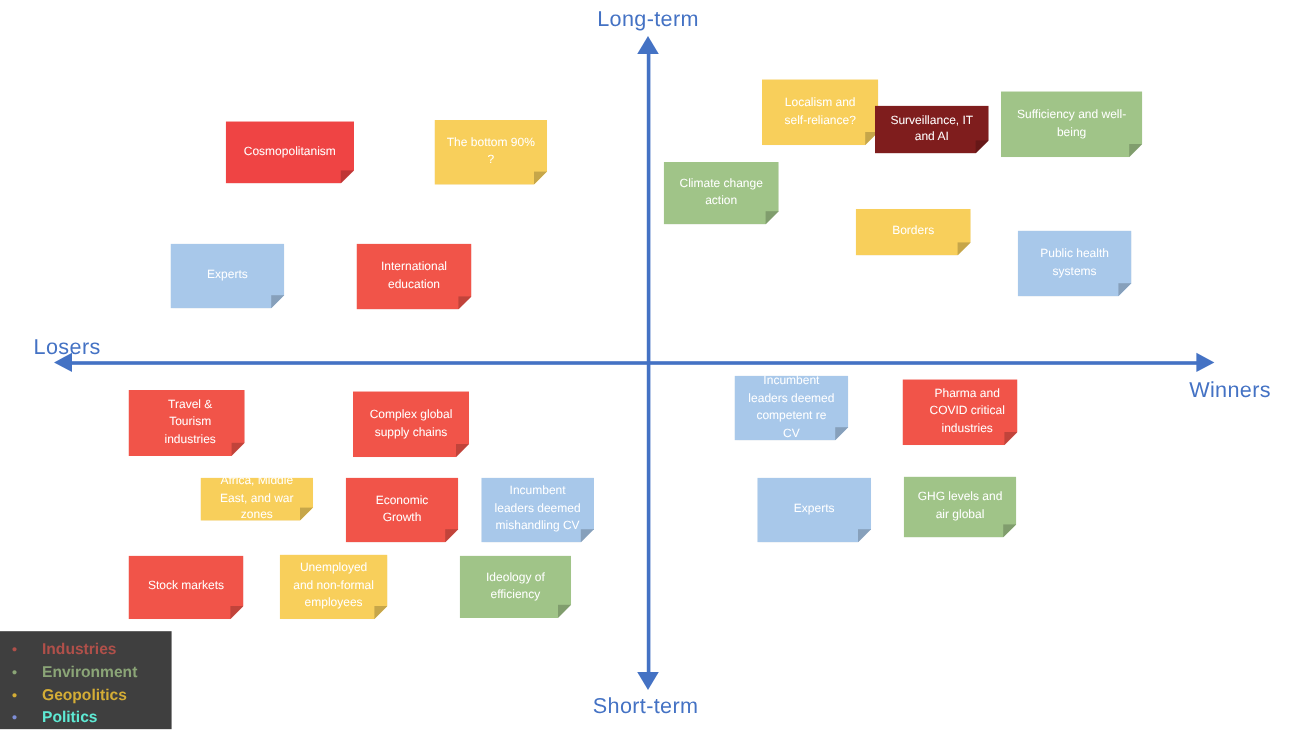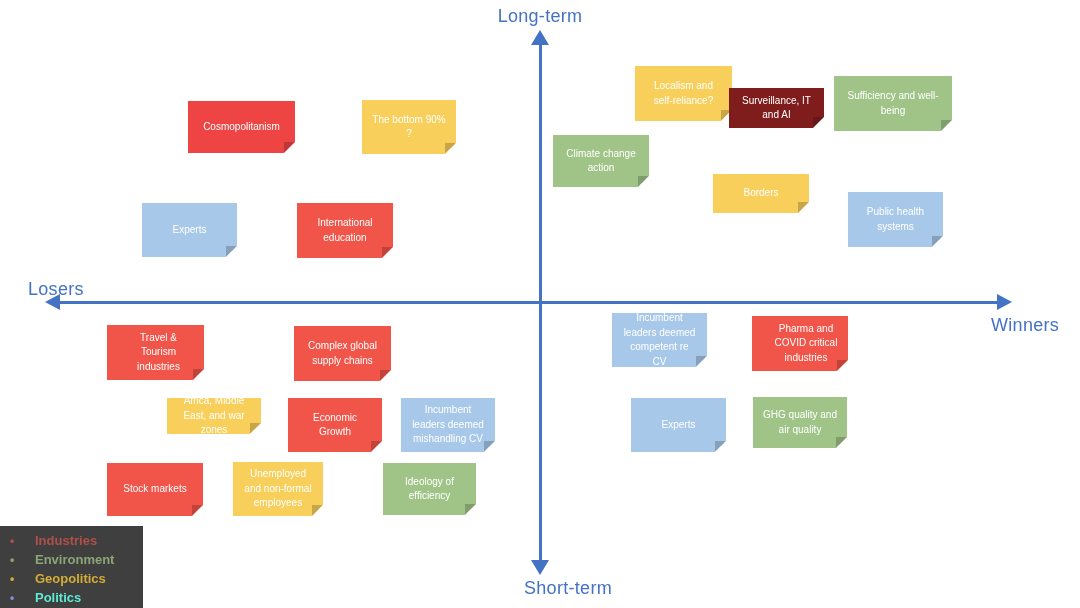--- a/index.html
+++ b/index.html
@@ -20,21 +20,21 @@
   .arrow-down  { left: 531px; top: 560px; border-width: 15px 9px 0 9px;  border-color: var(--axis-color) transparent transparent transparent; }
   .arrow-left  { left: 45px;  top: 294px; border-width: 8.5px 15px 8.5px 0; border-color: transparent var(--axis-color) transparent transparent; }
   .arrow-right { left: 997px; top: 294px; border-width: 8.5px 0 8.5px 15px; border-color: transparent transparent transparent var(--axis-color); }
   .axis-label {
     position: absolute;
     color: var(--axis-color);
     font-size: 18px;
     letter-spacing: 0.3px;
   }
   .label-top    { left: 460px; top: 6px;   width: 160px; text-align: center; }
-  .label-bottom { left: 488px; top: 578px; width: 160px; text-align: center; }
+  .label-bottom { left: 458px; top: 578px; width: 160px; text-align: center; }
   .label-left   { left: 28px;  top: 263px; margin-top: 16px; }
   .label-right  { left: 991px; top: 315px; }
   
   .notes-layer { position: absolute; left: 0; top: 0; width: 100%; height: 100%; }
   .note {
     position: absolute;
     display: flex;
     align-items: center;
     justify-content: center;
     text-align: center;
@@ -146,21 +146,21 @@
       <div class="note" style="left: 383px; top: 463px; width: 93px; height: 52px; background: rgb(160, 196, 136);">
         <span>Ideology of efficiency</span>
       </div>
       <div class="note" style="left: 752px; top: 316px; width: 96px; height: 55px; background: rgb(241, 84, 73); padding-left: 22px;">
         <span>Pharma and COVID critical industries</span>
       </div>
       <div class="note" style="left: 631px; top: 398px; width: 95px; height: 54px; background: rgb(168, 200, 234);">
         <span>Experts</span>
       </div>
       <div class="note" style="left: 753px; top: 397px; width: 94px; height: 51px; background: rgb(160, 196, 136);">
-        <span>GHG quality and air quality</span>
+        <span>GHG levels and air global</span>
       </div>
     </div>
 
   <div class="legend">
     <div class="legend-list">
         <div class="legend-item">
           <span class="bullet" style="color: rgb(176, 80, 74);">•</span>
           <span style="color: rgb(176, 80, 74);">Industries</span>
         </div>
         <div class="legend-item">

